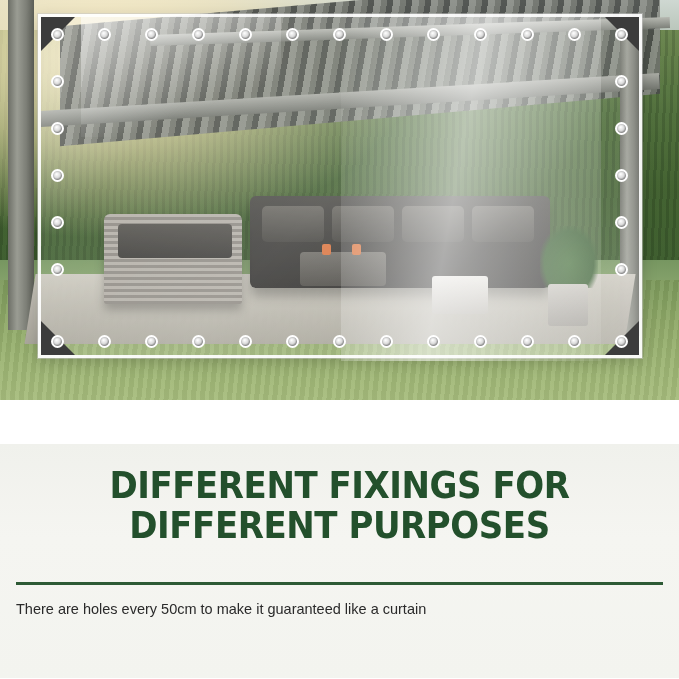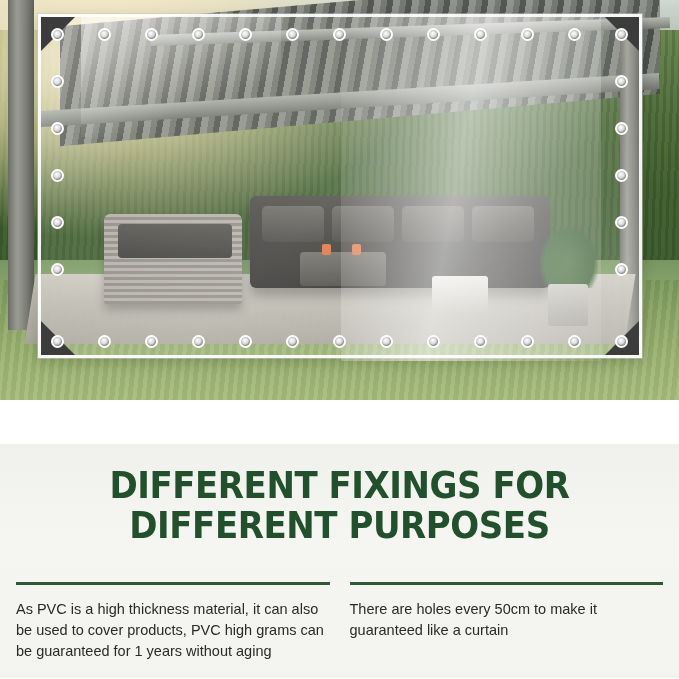--- a/index.html
+++ b/index.html
@@ -297,21 +297,18 @@
   </div>
 
   <div class="text-section">
     <div class="headline">
       <span>DIFFERENT FIXINGS FOR</span>
       <span class="l2">DIFFERENT PURPOSES</span>
     </div>
 
     <div class="columns">
       <div class="col">
-        <p>As PVC is a high thickness material, it can also be used to  cover products, PVC high grams can be guaranteed for 1 years without aging</p>
-      </div>
-      <div class="col">
         <p>There are holes every 50cm to make it guaranteed like a curtain</p>
       </div>
     </div>
   </div>
 
 </div>
 
 </body></html>

